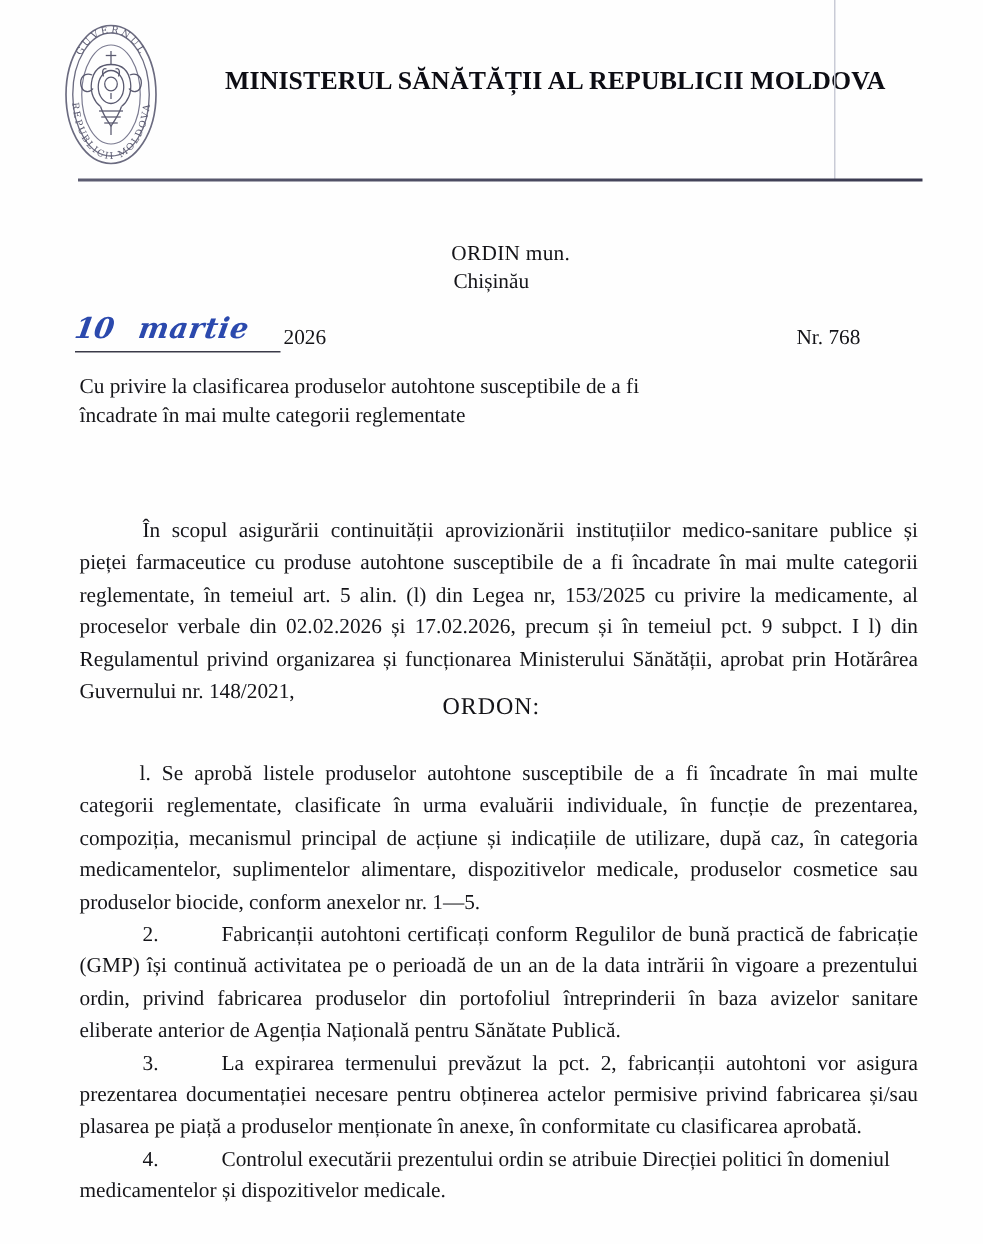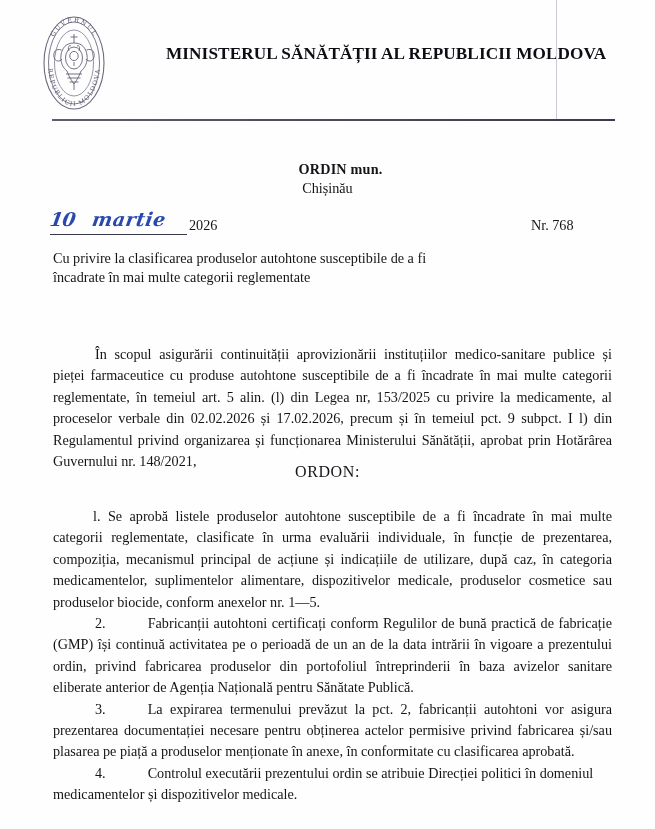--- a/index.html
+++ b/index.html
@@ -35,21 +35,21 @@
     position: absolute;
     left: 36px;
     top: 12px;
     width: 76px;
     height: 100px;
   }
   .seal svg { display: block; width: 76px; height: 100px; }
 
   .ministry-title {
     position: absolute;
-    left: 166px;
+    left: 150px;
     top: 44px;
     width: 450px;
     font-family: "Liberation Serif", "DejaVu Serif", serif;
     font-weight: bold;
     font-size: 17.2px;
     letter-spacing: 0.1px;
     color: #0d0d14;
     white-space: nowrap;
   }
 
@@ -73,21 +73,21 @@
   
   .ordin-block {
     position: absolute;
     left: 0;
     top: 160px;
     width: 655px;
     text-align: center;
     font-size: 14.2px;
     line-height: 19px;
   }
-  .ordin-line1 { display: block; padding-left: 26px; letter-spacing: 0.2px; font-weight: bold; }
+  .ordin-line1 { display: block; padding-left: 26px; letter-spacing: 0.2px; }
   .ordin-line2 { display: block; }
 
   
   .date-row {
     position: absolute;
     left: 0;
     top: 212px;
     width: 655px;
     height: 30px;
   }

